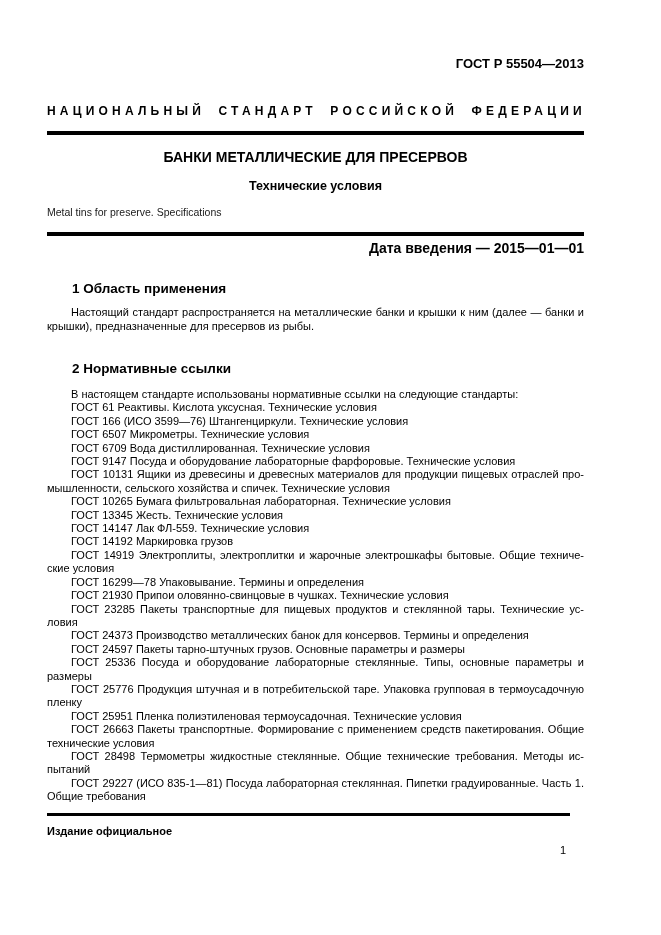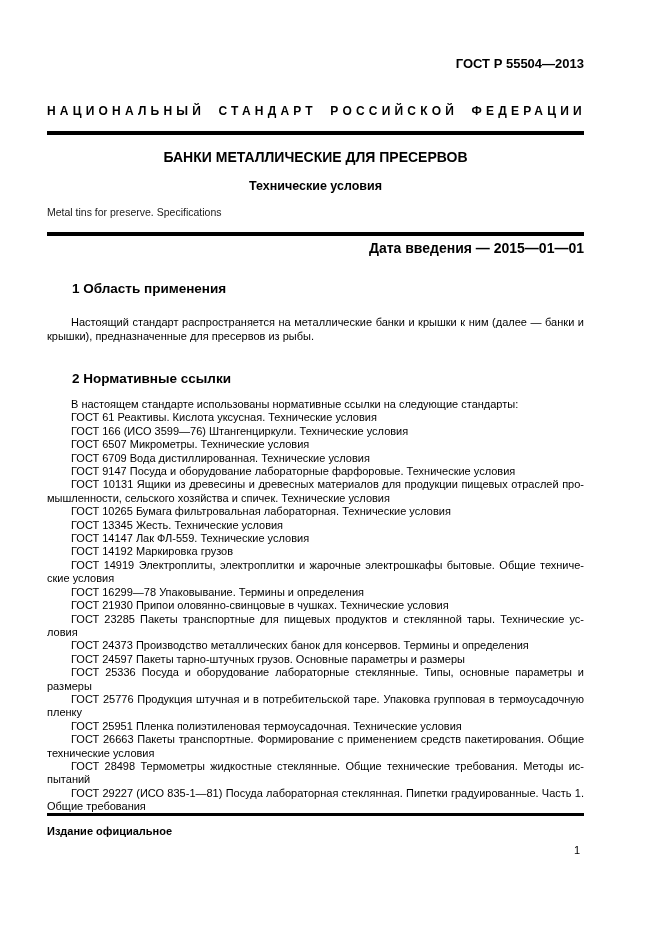--- a/index.html
+++ b/index.html
@@ -35,30 +35,30 @@
   .intro-date { margin-top:5px; text-align:right; font-weight:bold; font-size:14px; line-height:14px; }
 
   .sec-heading { font-weight:bold; font-size:13.5px; line-height:15px; padding-left:25px; }
   #sec1-heading { margin-top:26px; }
   #sec2-heading { margin-top:28px; }
 
   .body-para {
     font-size:11px; line-height:14px;
     text-align:justify; text-indent:24px;
   }
-  #sec1-para { margin-top:19px; }
+  #sec1-para { margin-top:9px; }
   #sec2-intro { margin-top:12px; line-height:13.4px; }
 
   .refs p {
     font-size:11px; line-height:13.4px;
     text-align:justify; text-indent:24px;
     hyphens:manual;
   }
 
-  footer { position:absolute; left:0; right:0; top:813px; }
+  footer { position:absolute; left:0; right:14px; top:813px; }
   .rule-f { height:3px; }
   .edition { margin-top:9px; font-weight:bold; font-size:11px; line-height:13px; }
   .page-num { margin-top:6px; text-align:right; font-size:11px; line-height:12px; padding-right:4px; }
 </style>
 </head>
 <body>
 
 <div class="page">
 
   <header>

